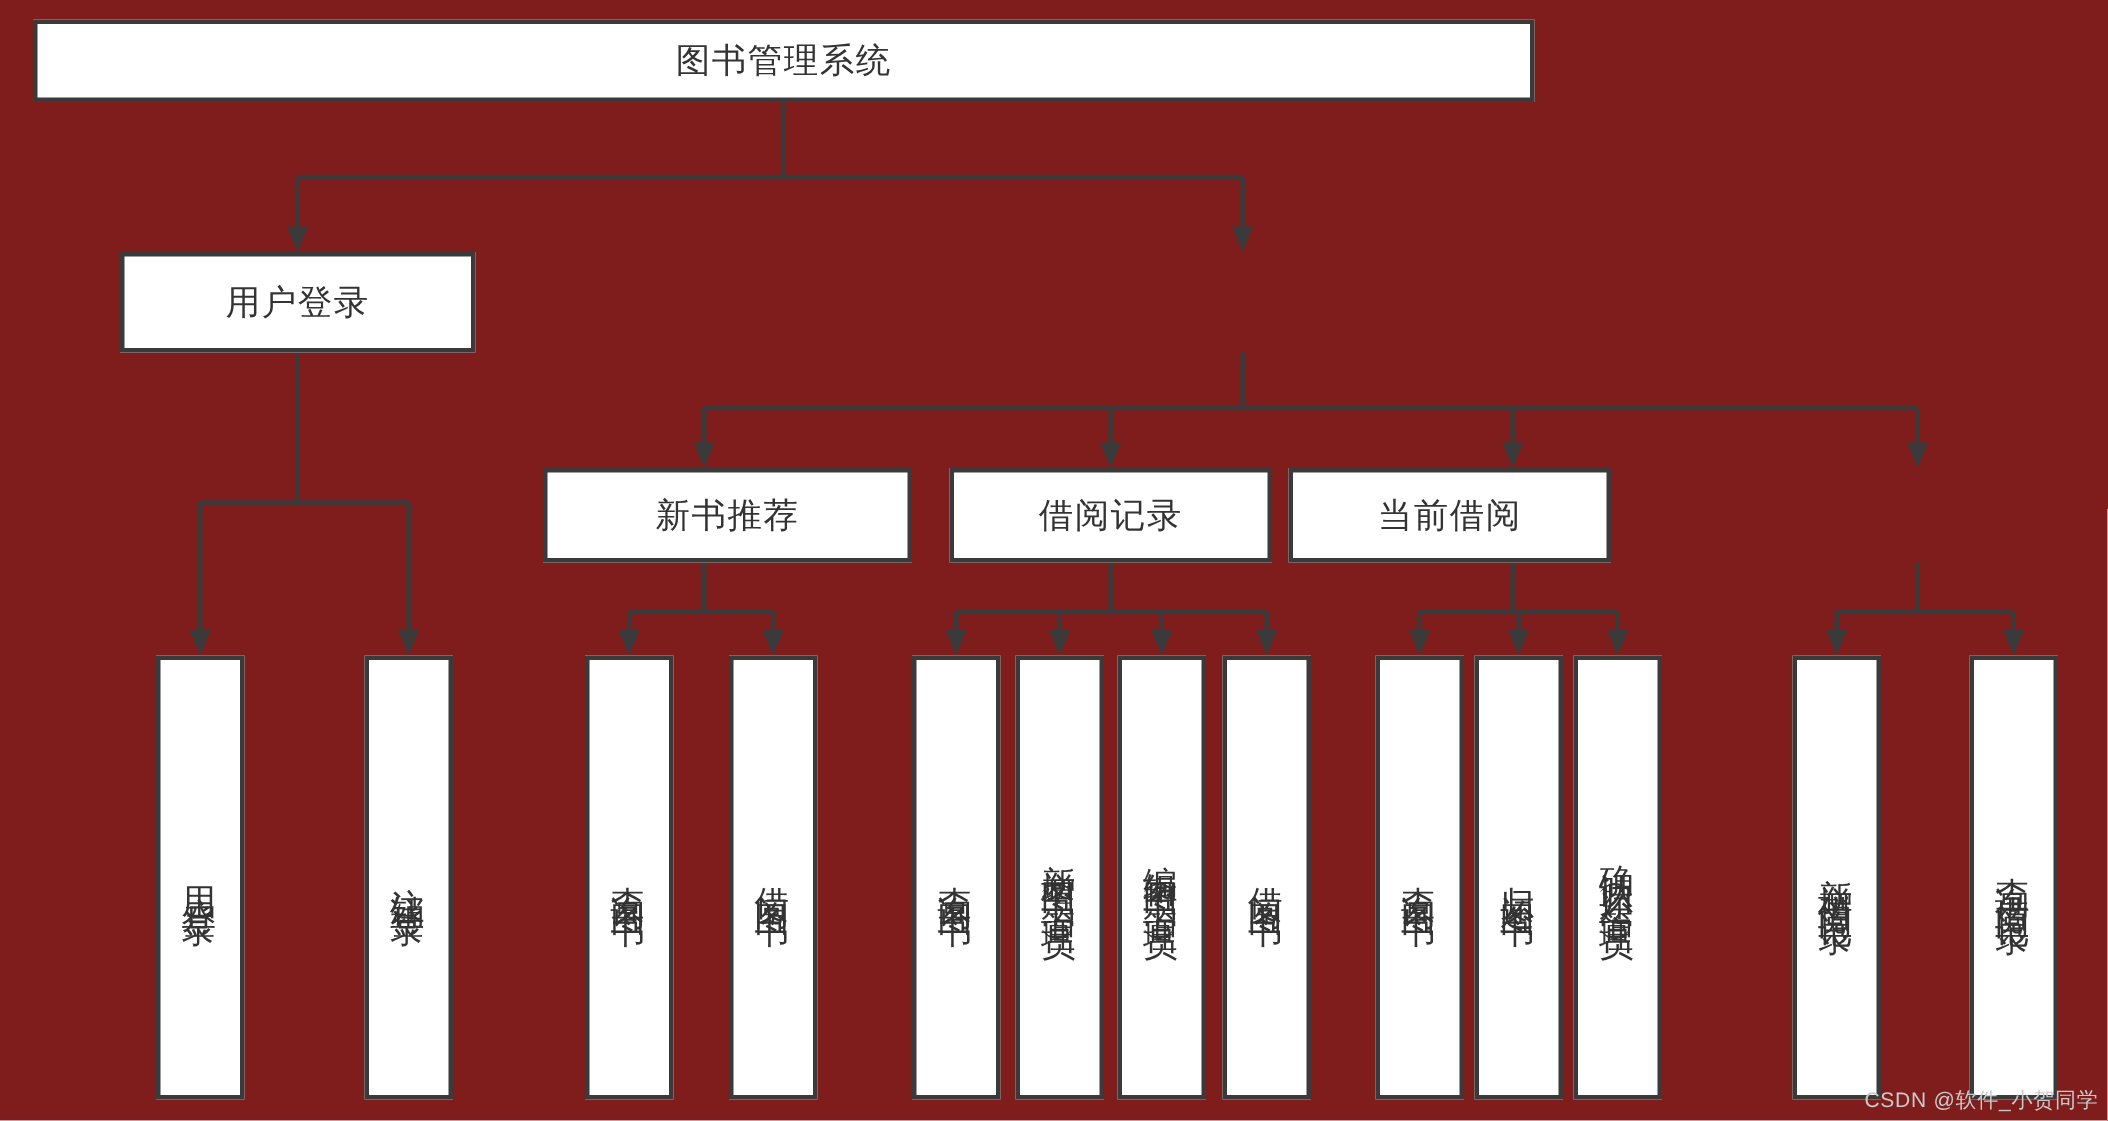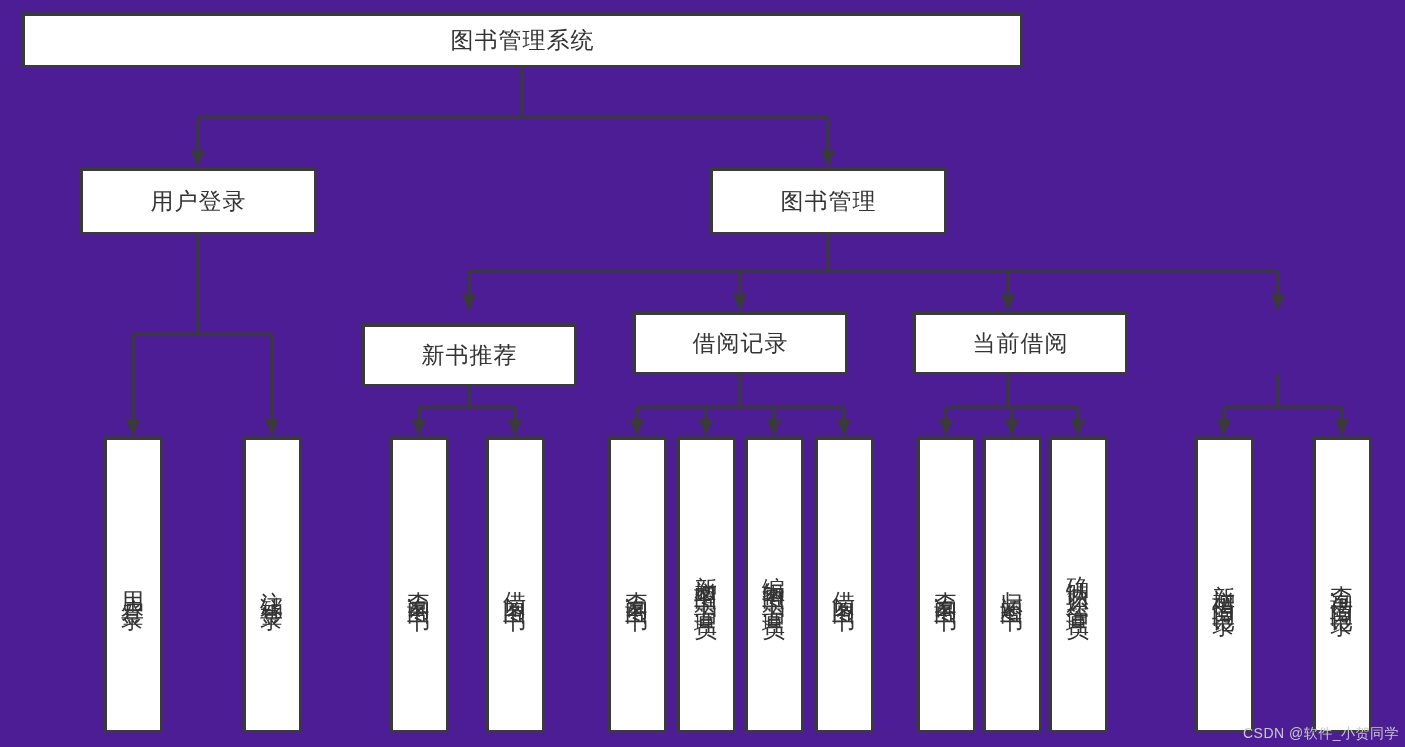--- a/index.html
+++ b/index.html
@@ -5,21 +5,21 @@
   html, body {
     margin: 0;
     padding: 0;
     background: #ffffff;
     font-family: "Liberation Sans", "DejaVu Sans", sans-serif;
   }
   .canvas {
     position: relative;
     width: 1405px;
     height: 747px;
-    background: #4c1d95;
+    background: #7f1d1d;
     overflow: hidden;
   }
   .connectors {
     position: absolute;
     left: 0;
     top: 0;
     z-index: 1;
     pointer-events: none;
   }
   .node {
@@ -113,25 +113,24 @@
       <polygon points="1071.5,420 1085.5,420 1078.5,437" fill="#3a3a3a"></polygon>
       <line x1="1224.5" y1="408" x2="1224.5" y2="429" stroke="#3a3a3a" stroke-width="3"></line>
       <polygon points="1217.5,420 1231.5,420 1224.5,437" fill="#3a3a3a"></polygon>
       <line x1="1342.5" y1="408" x2="1342.5" y2="429" stroke="#3a3a3a" stroke-width="3"></line>
       <polygon points="1335.5,420 1349.5,420 1342.5,437" fill="#3a3a3a"></polygon>
     </svg>
 
   <div class="node h" style="left:22px; top:13px; width:1001px; height:55px;">图书管理系统</div>
 
   <div class="node h" style="left:80px; top:168px; width:237px; height:67px;">用户登录</div>
-  <div class="node h" style="left:710px; top:168px; width:237px; height:67px;">图书管理</div>
 
-  <div class="node h" style="left:362px; top:312px; width:215px; height:63px;margin-top:12px;">新书推荐</div>
+  <div class="node h" style="left:362px; top:312px; width:246px; height:63px;">新书推荐</div>
   <div class="node h" style="left:633px; top:312px; width:215px; height:63px;">借阅记录</div>
-  <div class="node h" style="left:913px; top:312px; width:215px; height:63px;">当前借阅</div>
+  <div class="node h" style="left:859px; top:312px; width:215px; height:63px;">当前借阅</div>
 
   <div class="node v" style="left:104px;">用户登录</div>
   <div class="node v" style="left:243px;">注销登录</div>
 
   <div class="node v" style="left:390px;">查询图书</div>
   <div class="node v" style="left:486px;">借阅图书</div>
 
   <div class="node v" style="left:608px;">查询图书</div>
   <div class="node v" style="left:677px;">新增图书（管理员）</div>
   <div class="node v" style="left:745px;">编辑图书（管理员）</div>

